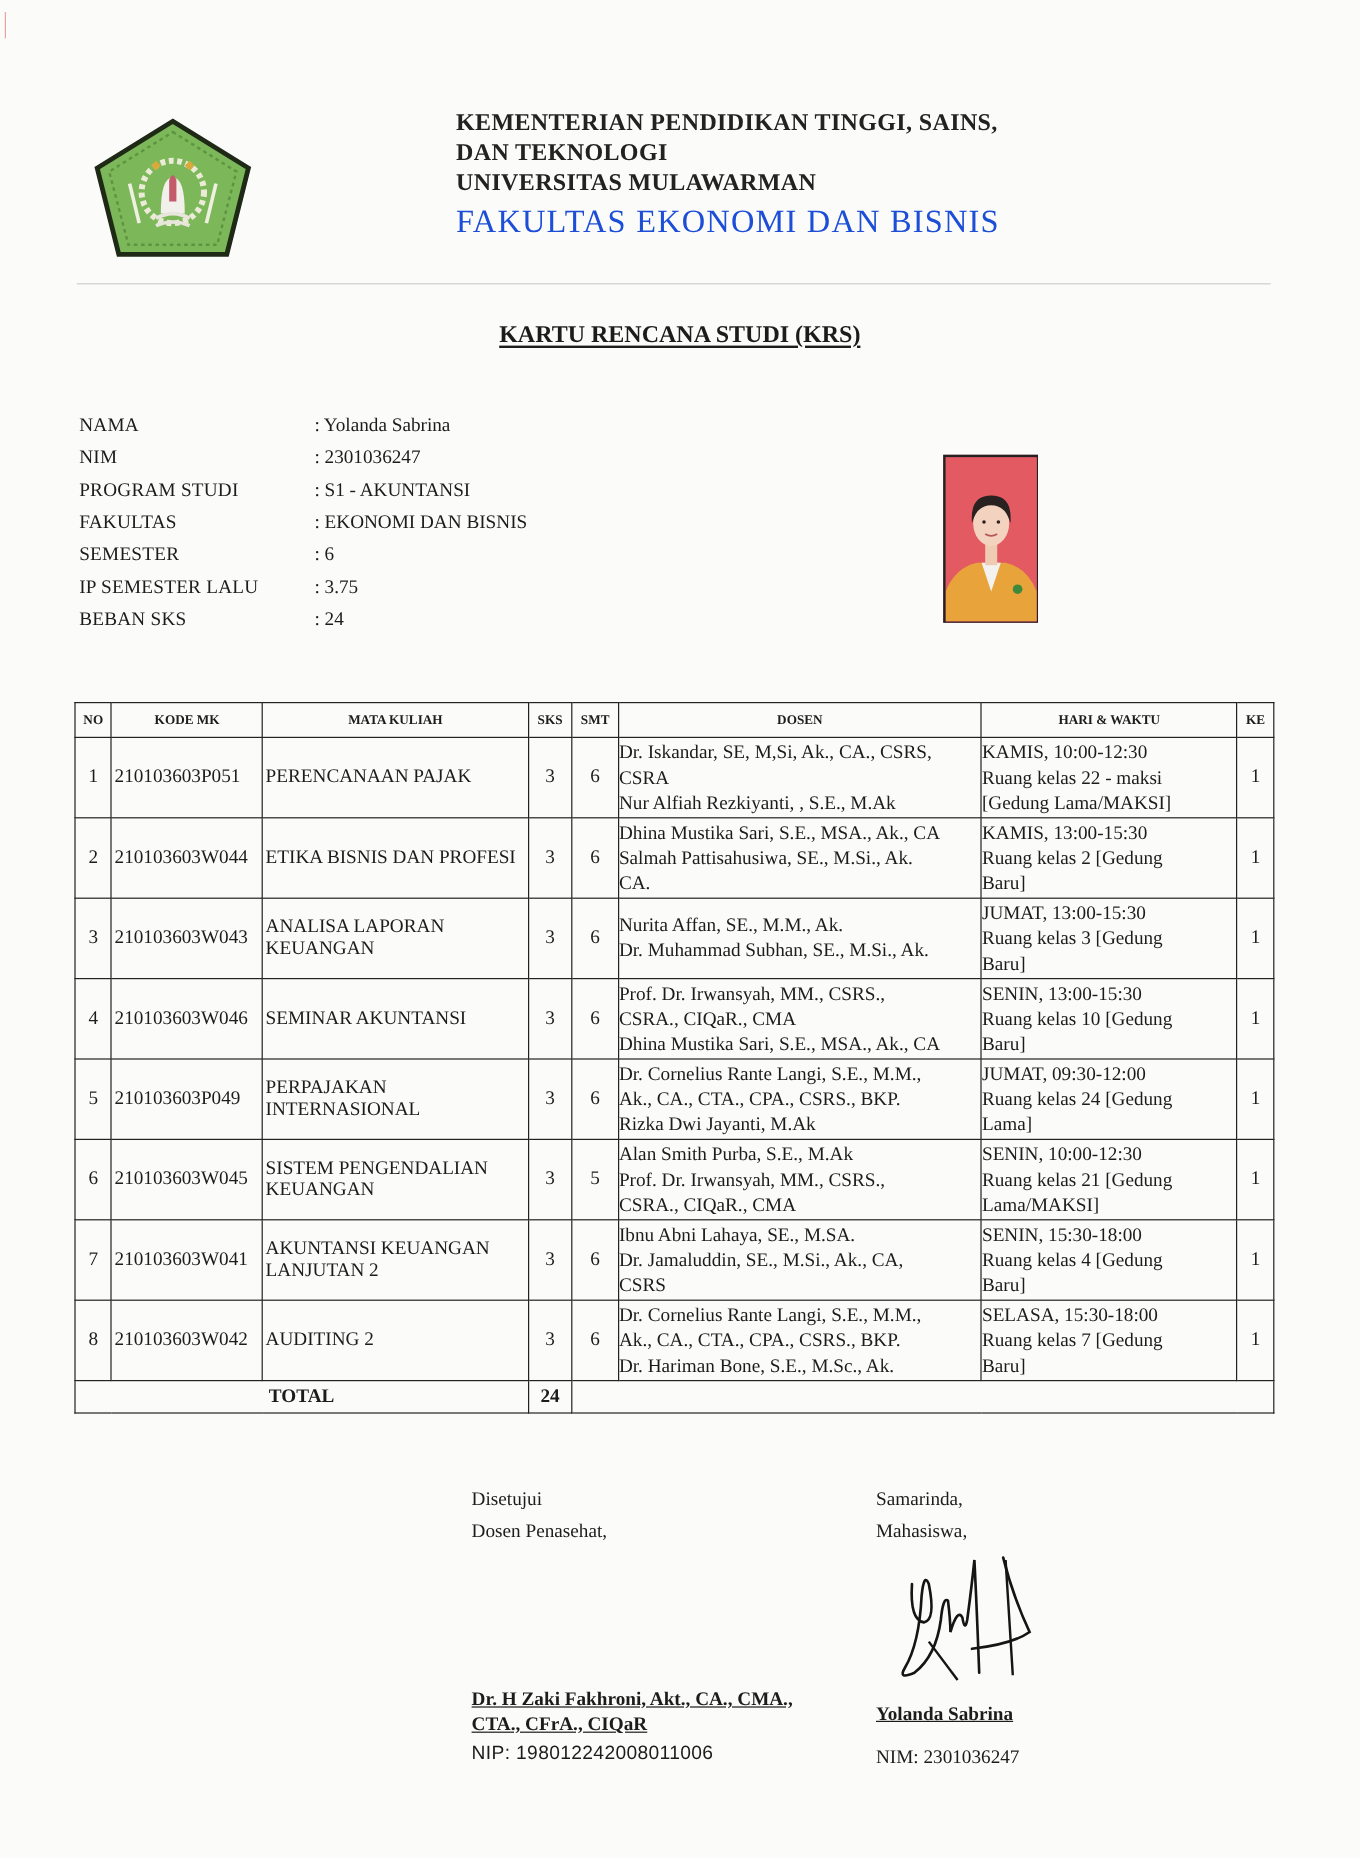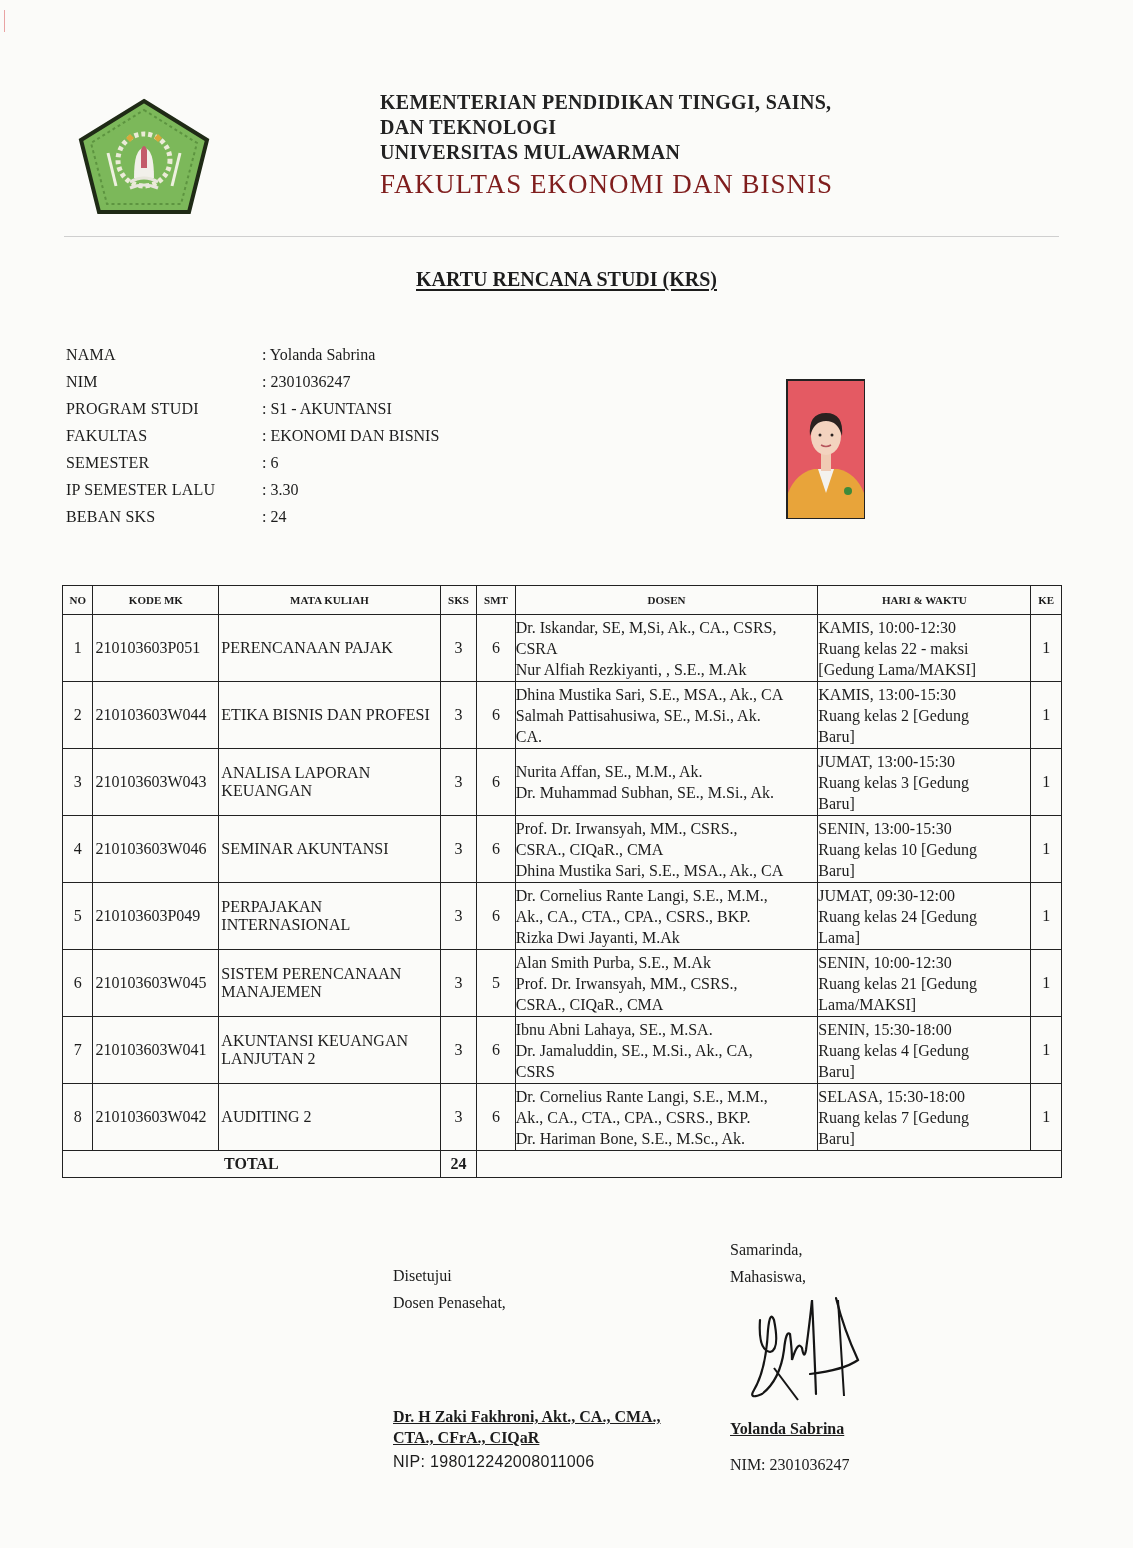--- a/index.html
+++ b/index.html
@@ -5,42 +5,42 @@
   html, body { margin: 0; padding: 0; }
   body {
     width: 1133px; height: 1548px; background: #fbfbf9; position: relative;
     font-family: "Liberation Serif", "DejaVu Serif", serif; color: #1c1c1c; overflow: hidden;
   }
   .page-mark { position: absolute; left: 4px; top: 10px; width: 1px; height: 22px; background: #e9a3a3; }
   
   .logo { position: absolute; left: 78px; top: 98px; width: 132px; height: 118px; }
   .kop { position: absolute; left: 380px; top: 90px; width: 520px; }
   .kop .l1, .kop .l2, .kop .l3 { font-weight: bold; font-size: 20px; line-height: 25px; letter-spacing: 0.3px; color: #222; }
-  .kop .l4 { font-size: 27px; line-height: 36px; color: #7f1d1d; letter-spacing: 1px; margin-top: 1px; }
+  .kop .l4 { font-size: 27px; line-height: 36px; color: #1d4ed8; letter-spacing: 1px; margin-top: 1px; }
   .rule { position: absolute; left: 64px; top: 236px; width: 995px; height: 1px; background: #cfcfcf; }
   .doc-title { position: absolute; left: 0; width: 1133px; top: 268px; text-align: center; }
   .doc-title span { font-weight: bold; font-size: 20px; text-decoration: underline; text-underline-offset: 3px; }
   
   .info { position: absolute; left: 66px; top: 341px; }
   .info-row { display: flex; height: 27px; align-items: center; font-size: 16px; }
   .info-label { width: 196px; letter-spacing: 0.2px; }
   .info-value { }
   .photo { position: absolute; left: 786px; top: 379px; width: 76px; height: 137px; border: 2px solid #222; border-bottom-width: 1px; border-right-width: 1px; background: #e45a63; overflow: hidden; }
   
   .krs { position: absolute; left: 62px; top: 585px; width: 1000px; border-collapse: collapse; font-size: 16px; }
   .krs th, .krs td { border: 1.5px solid #222; padding: 1px 2px; vertical-align: middle; }
   .krs th { font-weight: bold; height: 26px; font-size: 11px; }
   .krs td.c { text-align: center; }
   .krs td.lines { line-height: 21px; padding: 1px 0; }
   .krs tr.body-row td { height: 64px; }
   .krs td.total-label { text-align: center; font-weight: bold; height: 24px; }
   .krs td.total-val { text-align: center; font-weight: bold; }
   .dl { display: block; }
   
-  .sig-left { position: absolute; left: 393px; top: 1241px; font-size: 16px; margin-top: 26px; }
+  .sig-left { position: absolute; left: 393px; top: 1241px; font-size: 16px; }
   .sig-right { position: absolute; left: 730px; top: 1241px; font-size: 16px; }
   .sig-line { height: 27px; }
   .sig-name-l { position: absolute; left: 393px; top: 1406px; font-size: 16px; font-weight: bold; line-height: 21px; text-decoration: underline; }
   .sig-id-l { position: absolute; left: 393px; top: 1453px; font-size: 16px; font-family: "Liberation Sans", sans-serif; letter-spacing: 0.3px; }
   .sig-name-r { position: absolute; left: 730px; top: 1420px; font-size: 16px; font-weight: bold; text-decoration: underline; }
   .sig-id-r { position: absolute; left: 730px; top: 1456px; font-size: 16px; }
   .signature { position: absolute; left: 740px; top: 1290px; width: 130px; height: 120px; }
 </style>
 </head>
 <body>
@@ -92,21 +92,21 @@
   <div class="info-row">
     <span class="info-label">FAKULTAS</span>
     <span class="info-value">: EKONOMI DAN BISNIS</span>
   </div>
   <div class="info-row">
     <span class="info-label">SEMESTER</span>
     <span class="info-value">: 6</span>
   </div>
   <div class="info-row">
     <span class="info-label">IP SEMESTER LALU</span>
-    <span class="info-value">: 3.30</span>
+    <span class="info-value">: 3.75</span>
   </div>
   <div class="info-row">
     <span class="info-label">BEBAN SKS</span>
     <span class="info-value">: 24</span>
   </div>
 </div>
 
 <div class="photo">
   <svg width="76" height="137" viewBox="0 0 76 137">
     <rect width="76" height="137" fill="#e45a63"></rect>
@@ -231,21 +231,21 @@
         <td class="lines">
           <span class="dl">JUMAT, 09:30-12:00</span>
           <span class="dl">Ruang kelas 24 [Gedung</span>
           <span class="dl">Lama]</span>
         </td>
         <td class="c">1</td>
       </tr>
       <tr class="body-row">
         <td class="c">6</td>
         <td>210103603W045</td>
-        <td>SISTEM PERENCANAAN MANAJEMEN</td>
+        <td>SISTEM PENGENDALIAN KEUANGAN</td>
         <td class="c">3</td>
         <td class="c">5</td>
         <td class="lines">
           <span class="dl">Alan Smith Purba, S.E., M.Ak</span>
           <span class="dl">Prof. Dr. Irwansyah, MM., CSRS.,</span>
           <span class="dl">CSRA., CIQaR., CMA</span>
         </td>
         <td class="lines">
           <span class="dl">SENIN, 10:00-12:30</span>
           <span class="dl">Ruang kelas 21 [Gedung</span>

